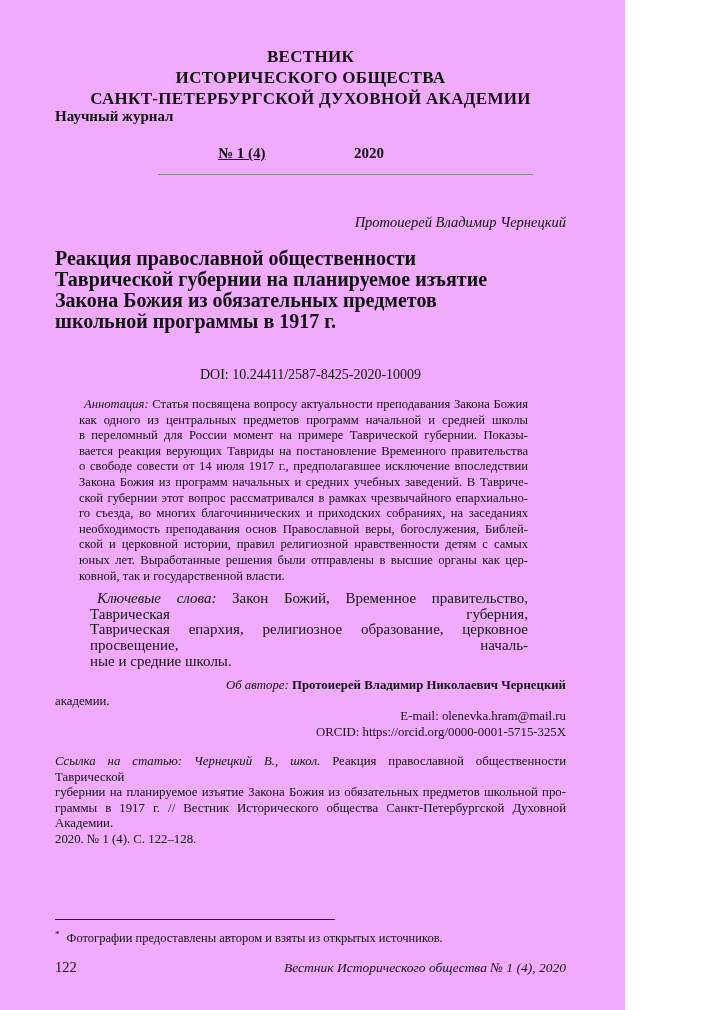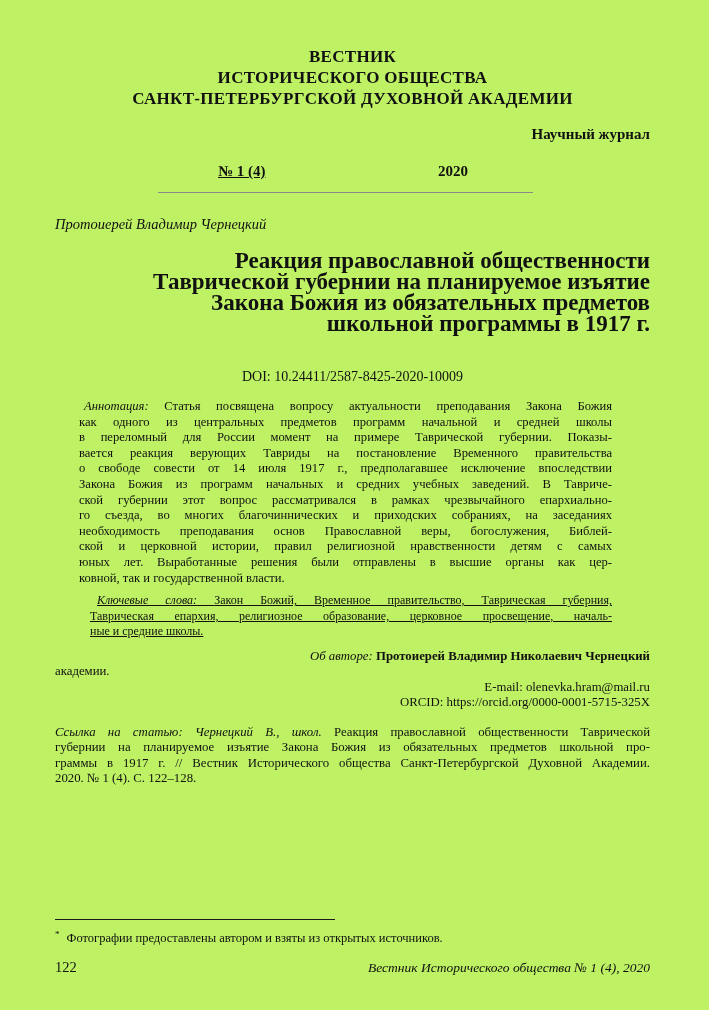--- a/index.html
+++ b/index.html
@@ -1,48 +1,48 @@
 <!DOCTYPE html>
 <html lang="ru"><head>
 <meta charset="utf-8">
 <style>
   html, body { margin: 0; padding: 0; background: #ffffff; }
   .page {
     position: relative;
-    width: 709px;
+    width: 625px;
     height: 1010px;
-    background: #bef264;
+    background: #f0abfc;
     color: #111;
     font-family: "Liberation Serif", "DejaVu Serif", serif;
     overflow: hidden;
   }
   .content { padding-left: 55px; padding-right: 59px; }
 
   
   .journal-title { margin-top: 46px; text-align: center; font-weight: bold;
                    font-size: 17px; line-height: 21px; letter-spacing: 0.3px; }
-  .journal-subtitle { margin-top: 18px; text-align: right; font-weight: bold;
+  .journal-subtitle { text-align: left; font-weight: bold;
                       font-size: 15px; line-height: 15px; }
   .issue-row { margin-top: 22px; display: flex; align-items: baseline;
                font-weight: bold; font-size: 15px; line-height: 15px; }
   .issue-row .issue { margin-left: 163px; text-decoration: underline; }
   .issue-row .year { margin-left: auto; margin-right: 182px; }
   .header-rule { margin-top: 13px; margin-left: 103px; width: 375px;
                  border-top: 1px solid #8a8a8a; height: 0; }
 
   
-  .article-author { margin-top: 22px; text-align: left; font-style: italic;
+  .article-author { margin-top: 38px; text-align: right; font-style: italic;
                     font-size: 14.5px; line-height: 18px; }
-  .article-title { margin-top: 17px; text-align: right; font-weight: bold;
-                   font-size: 23px; line-height: 21px; }
+  .article-title { margin-top: 17px; text-align: left; font-weight: bold;
+                   font-size: 20px; line-height: 21px; }
   .doi-line { margin-top: 34px; text-align: center; font-size: 14px; line-height: 18px; }
 
   
   .abstract-block { margin: 13px 38px 0 24px; font-size: 12.6px; line-height: 15.6px; }
-  .keywords-block { margin: 7px 38px 0 35px; font-size: 12px; line-height: 15.6px; text-decoration: underline; }
+  .keywords-block { margin: 7px 38px 0 35px; font-size: 15px; line-height: 15.6px; }
   .jline { text-align: justify; text-align-last: justify; }
   .jline.last { text-align-last: left; }
   .indent5 { text-indent: 5px; }
   .indent7 { text-indent: 7px; }
   .it { font-style: italic; }
   .bd { font-weight: bold; }
 
   
   .about-block { margin-top: 9px; font-size: 12.8px; line-height: 15.5px; }
   .citation-block { margin-top: 14px; font-size: 12.8px; line-height: 15.5px; }

